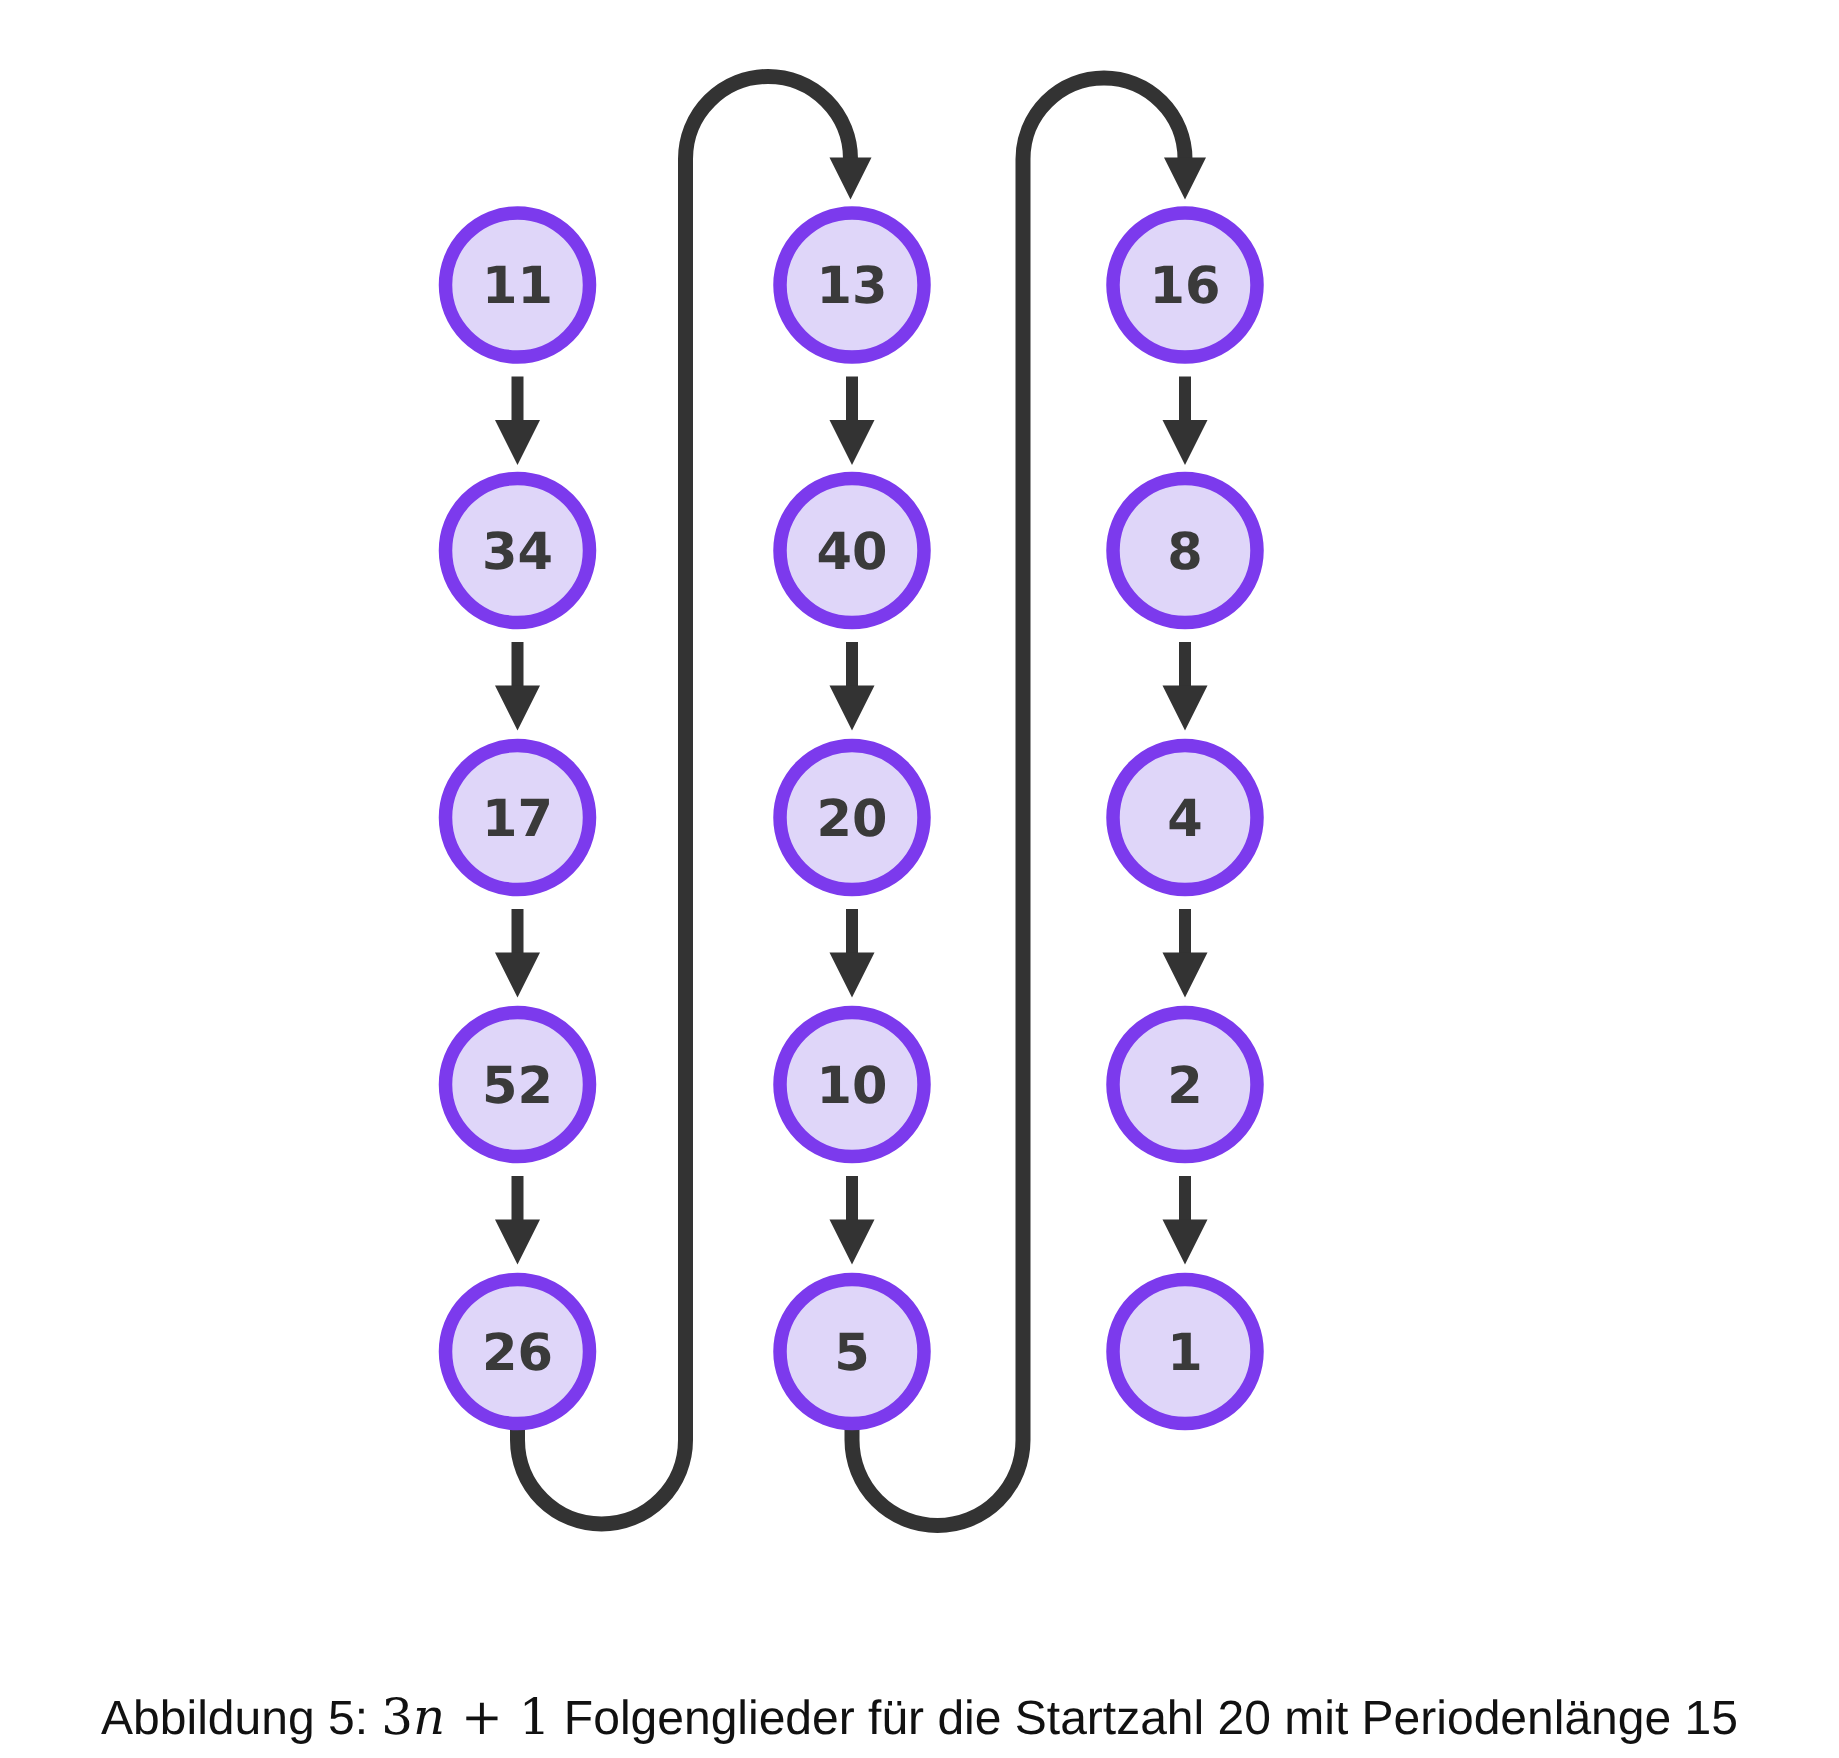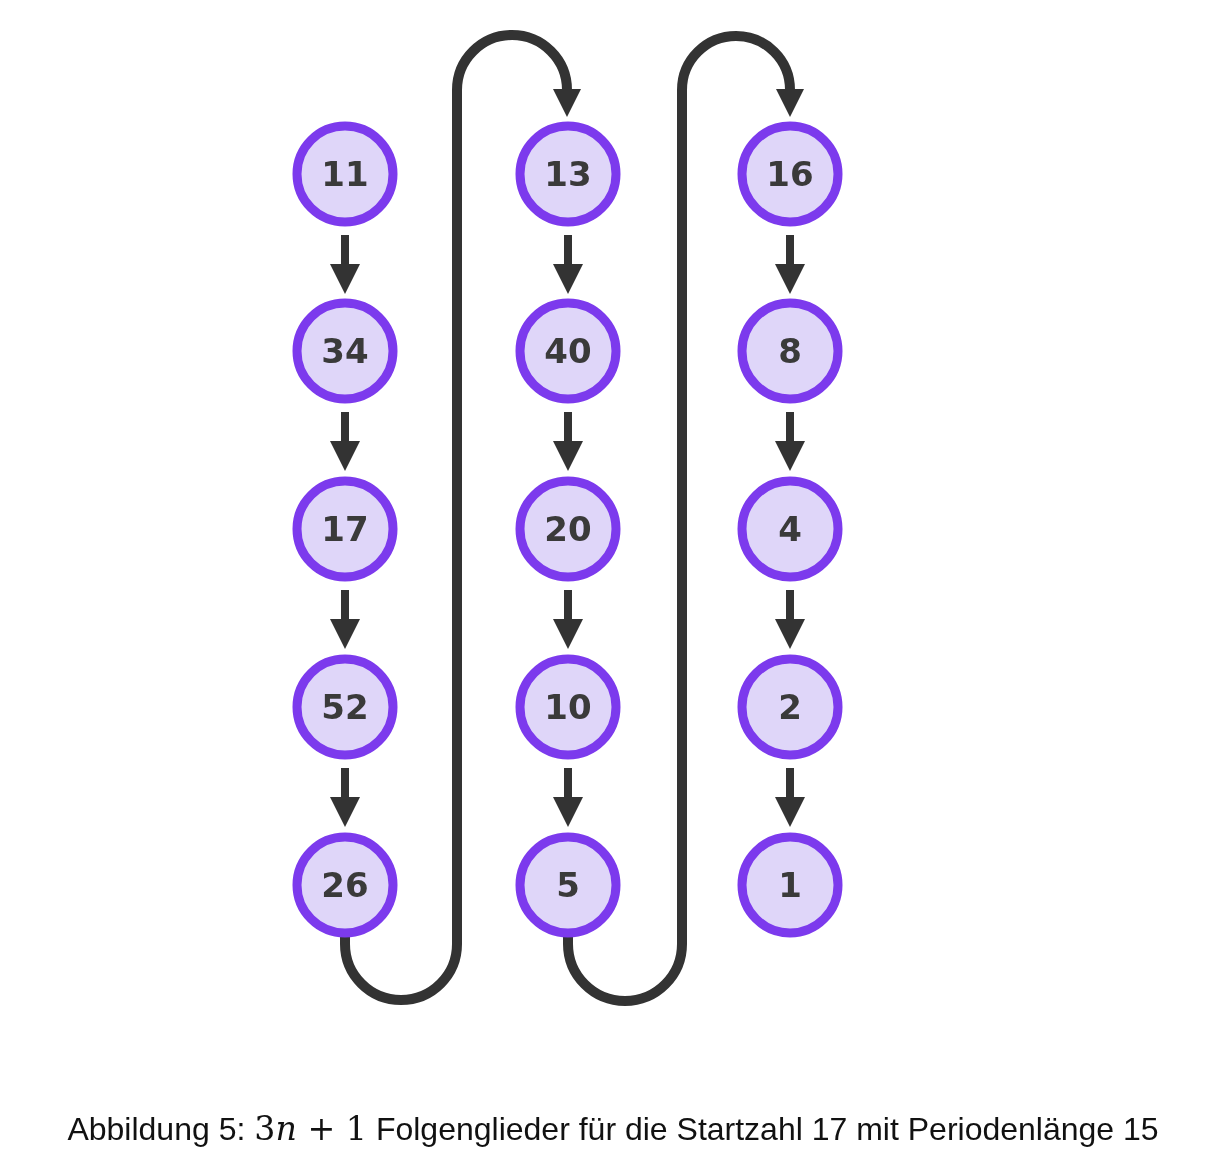--- a/index.html
+++ b/index.html
@@ -8,20 +8,21 @@
     width: 1226px;
     height: 1172px;
     background: var(--background, #FFFFFF);
     font-family: "Liberation Sans", sans-serif;
     overflow: hidden;
   }
   .stage {
     position: relative;
     width: 1226px;
     height: 932px;
+    margin-top: 16px;
   }
   svg.diagram {
     display: block;
     position: absolute;
     top: 0;
     left: 0;
   }
   circle.node {
     fill: var(--node-fill, #DFD6F9);
     stroke: var(--node-stroke, #7C3AED);
@@ -195,16 +196,16 @@
     </g>
     <g>
       <circle class="node" cx="790" cy="885" r="48"></circle>
       <text class="node-label" x="790" y="897">1</text>
     </g>
   </svg>
 
   <div class="caption">
     <span>Abbildung 5:</span>
     <span class="math"><span>3</span><span class="mvar">n</span> <span>+ 1</span></span>
-    <span>Folgenglieder für die Startzahl 17 mit Periodenlänge 15</span>
+    <span>Folgenglieder für die Startzahl 20 mit Periodenlänge 15</span>
   </div>
 
 </div>
 
 </body></html>

